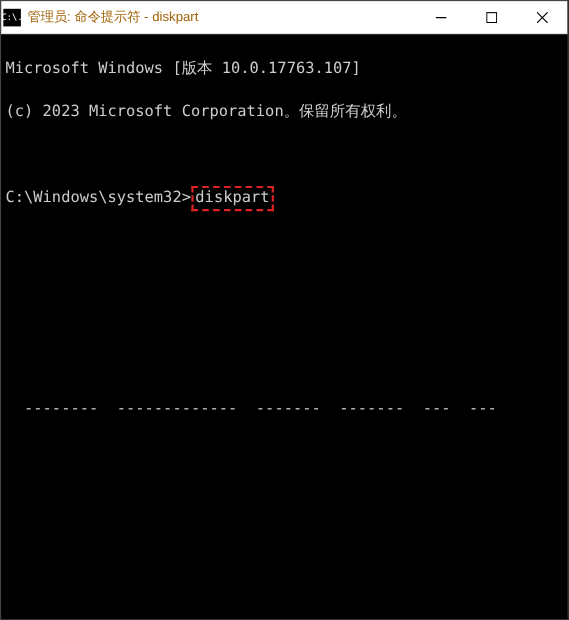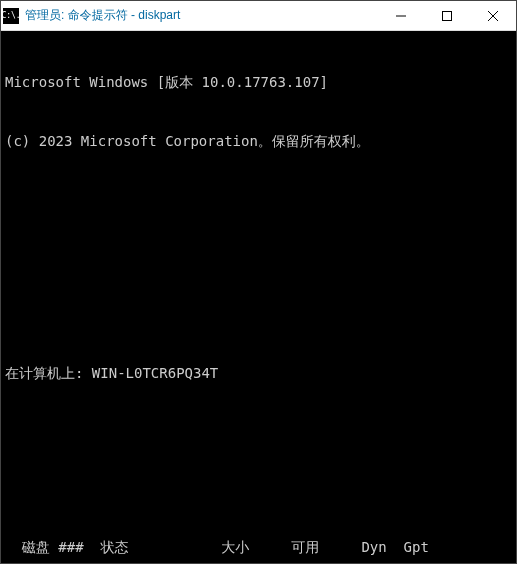--- a/index.html
+++ b/index.html
@@ -28,21 +28,21 @@
   display: inline-flex;
   align-items: center;
   justify-content: center;
   color: #fff;
   font-size: 8px;
   font-family: Consolas, monospace;
   margin-right: 6px;
 }
 .title-text {
   flex: 1;
-  color: #0369a1;
+  color: #a16207;
   font-size: 12px;
   font-family: "Microsoft YaHei", sans-serif;
 }
 .win-controls {
   display: flex;
   height: 100%;
 }
 .win-btn {
   width: 46px;
   height: 100%;
@@ -52,21 +52,21 @@
   color: #000;
   font-size: 12px;
 }
 .win-btn svg { width: 10px; height: 10px; }
 .terminal {
   padding: 2px 4px;
   line-height: 1.4;
   white-space: pre;
   font-family: "NSimSun", "SimSun", "Consolas", monospace;
 }
-.line { min-height: 18px; margin-top: 20px; }
+.line { min-height: 18px; }
 .hl {
   border: 2px dashed #d22;
   padding: 0 2px;
   display: inline-block;
 }
 </style>
 </head>
 <body>
 
 <div class="title-bar">
@@ -89,26 +89,25 @@
           <line x1="10" y1="0" x2="0" y2="10" stroke="#000" stroke-width="1"></line>
         </svg>
     </div>
   </div>
 </div>
 
 <div class="terminal">
 <div class="line">Microsoft Windows [版本 10.0.17763.107]</div>
 <div class="line">(c) 2023 Microsoft Corporation。保留所有权利。</div>
 <div class="line"></div>
+<div class="line"><span>C:\Windows\system32&gt;</span><span class="hl">diskpart</span></div>
 <div class="line"></div>
 <div class="line"></div>
-<div class="line">在计算机上: WIN-L0TCR6PQ34T</div>
 <div class="line"></div>
 <div class="line"></div>
-<div class="line">  磁盘 ###  状态           大小     可用     Dyn  Gpt</div>
 <div class="line">  --------  -------------  -------  -------  ---  ---</div>
 
 
 
 
 
 
 
 
 

